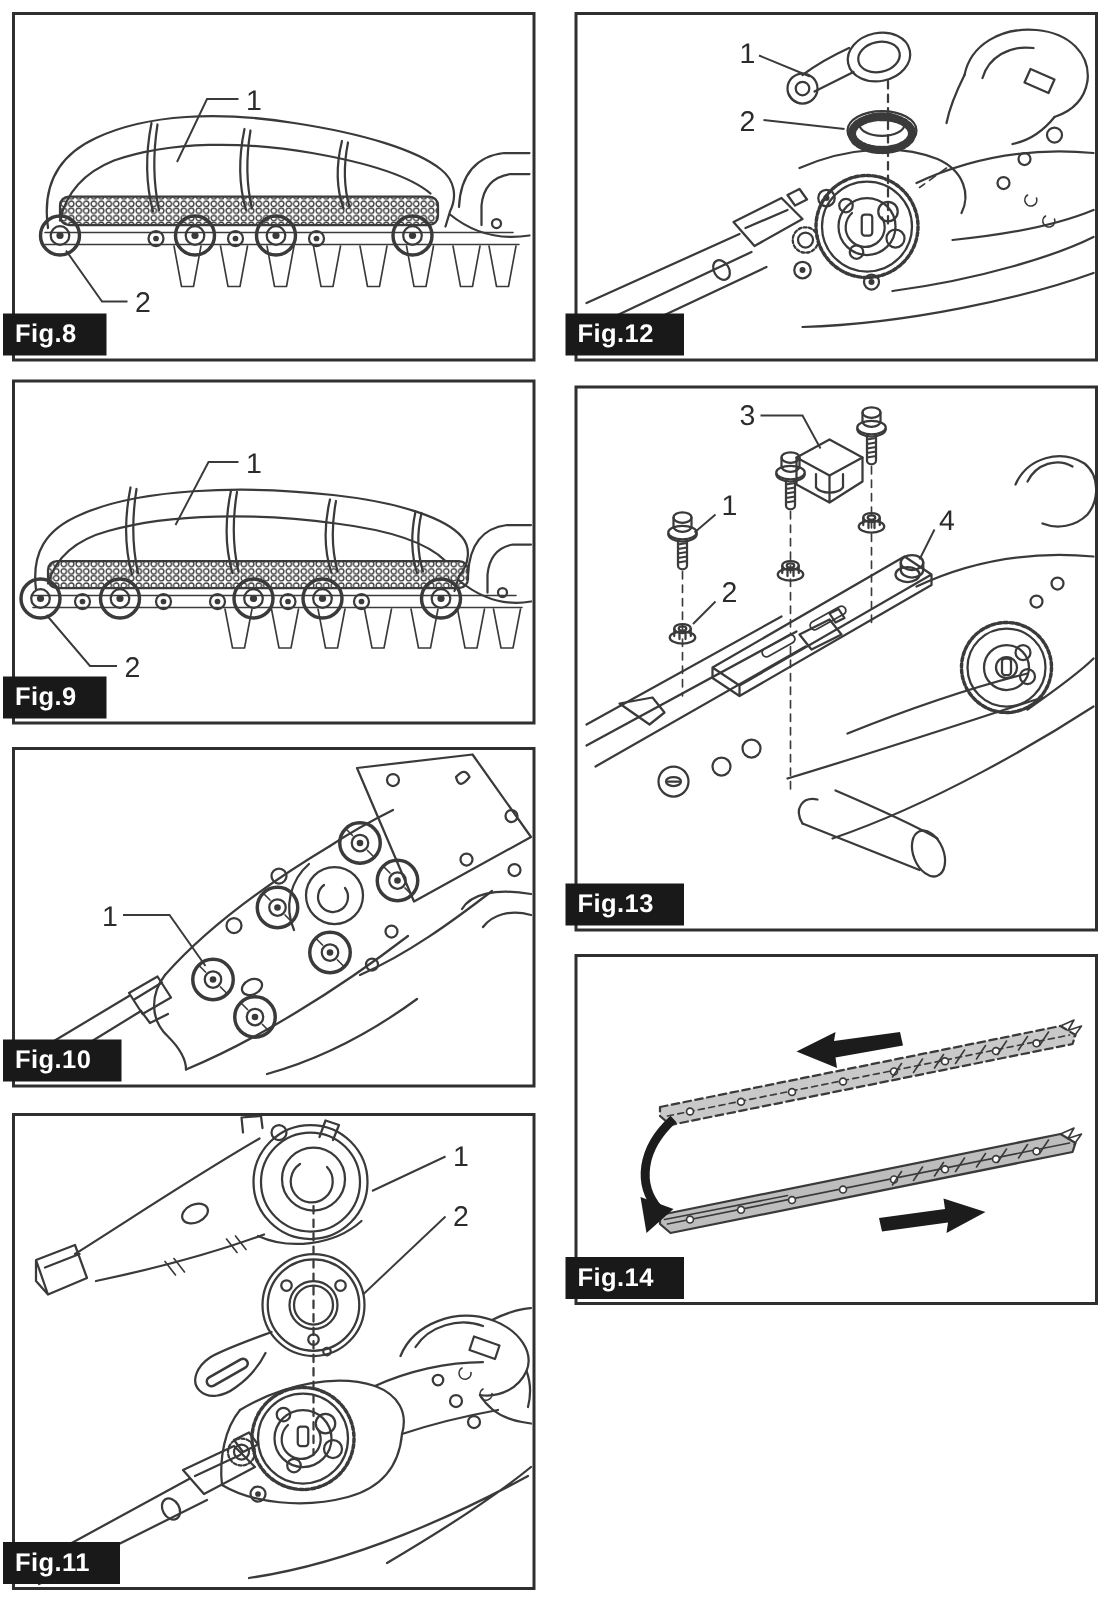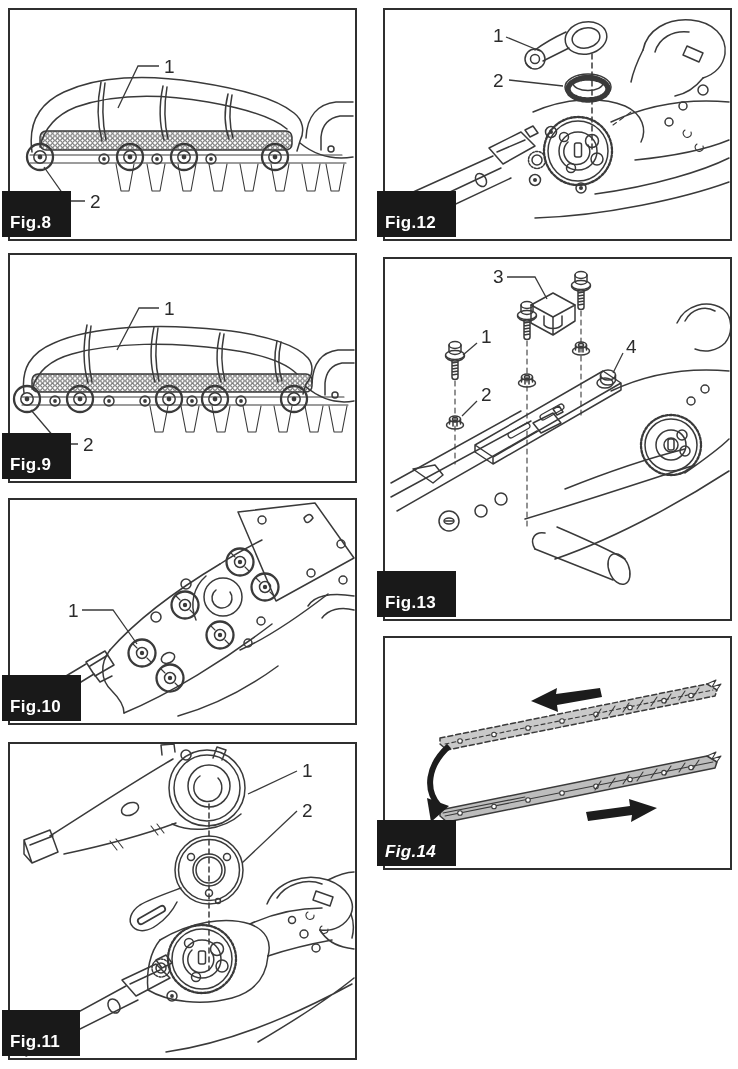--- a/index.html
+++ b/index.html
@@ -1,21 +1,21 @@
 <!DOCTYPE html>
 <html><head>
 <meta charset="utf-8">
 <style>
   html,body{margin:0;padding:0;background:#ffffff;}
   .page{position:relative;width:738px;height:1069px;background:#ffffff;
         font-family:"Liberation Sans",sans-serif;overflow:hidden;}
   .panel{position:absolute;background:#ffffff;border:2px solid #2f2f2f;}
   .panel svg{position:absolute;left:0;top:0;display:block;}
   .fig-label{position:absolute;left:-8px;bottom:2px;background:#191919;color:#ffffff;
-             font-weight:bold;font-size:17px;line-height:1;padding:23px 20px 6px 8px;
+             font-weight:bold;font-size:17px;line-height:1;padding:5px 20px 6px 8px;
              letter-spacing:.3px;z-index:3;}
   .art{stroke:#3a3a3a;fill:none;stroke-width:1.5;stroke-linecap:round;stroke-linejoin:round;}
   .bold{stroke-width:2.3;}
   .thin{stroke-width:1.1;}
   .leader{stroke:#3a3a3a;fill:none;stroke-width:1.3;}
   .dash{stroke-dasharray:5 4;}
   .dot{fill:#3a3a3a;stroke:none;}
   .callout{font:19px "Liberation Sans",sans-serif;fill:#2b2b2b;stroke:none;}
   .fillgray{fill:#c9c9c9;}
   .fillgray2{fill:#bdbdbd;}
@@ -469,21 +469,21 @@
       <path class="leader" d="M92,84 L78,96"></path>
       <text class="callout" x="96" y="84">1</text>
       <path class="leader" d="M92,142 L77,157"></path>
       <text class="callout" x="96" y="142">2</text>
       <path class="leader" d="M238,94 L228,114"></path>
       <text class="callout" x="241" y="94">4</text>
     </svg>
     <div class="fig-label">Fig.13</div>
   </div>
 
-  <div class="panel" style="left:383px;top:636px;width:345px;height:230px;font-style:italic;">
+  <div class="panel" style="left:383px;top:636px;width:345px;height:230px;">
     <svg width="345" height="230" viewBox="0 0 345 230">
       <g>
         <path class="art fillgray" stroke-dasharray="5 3" d="M55,100 L322,46 L332,52 L330,58 L62,112 L55,106 Z"></path>
         <path class="art thin" stroke-dasharray="4 3" d="M60,106 L328,52"></path>
         <g class="art thin">
           <circle cx="75" cy="103" r="2.3" fill="#fff"></circle>
             <circle cx="109" cy="96.5" r="2.3" fill="#fff"></circle>
             <circle cx="143" cy="90" r="2.3" fill="#fff"></circle>
             <circle cx="177" cy="83" r="2.3" fill="#fff"></circle>
             <circle cx="211" cy="76.3" r="2.3" fill="#fff"></circle>

